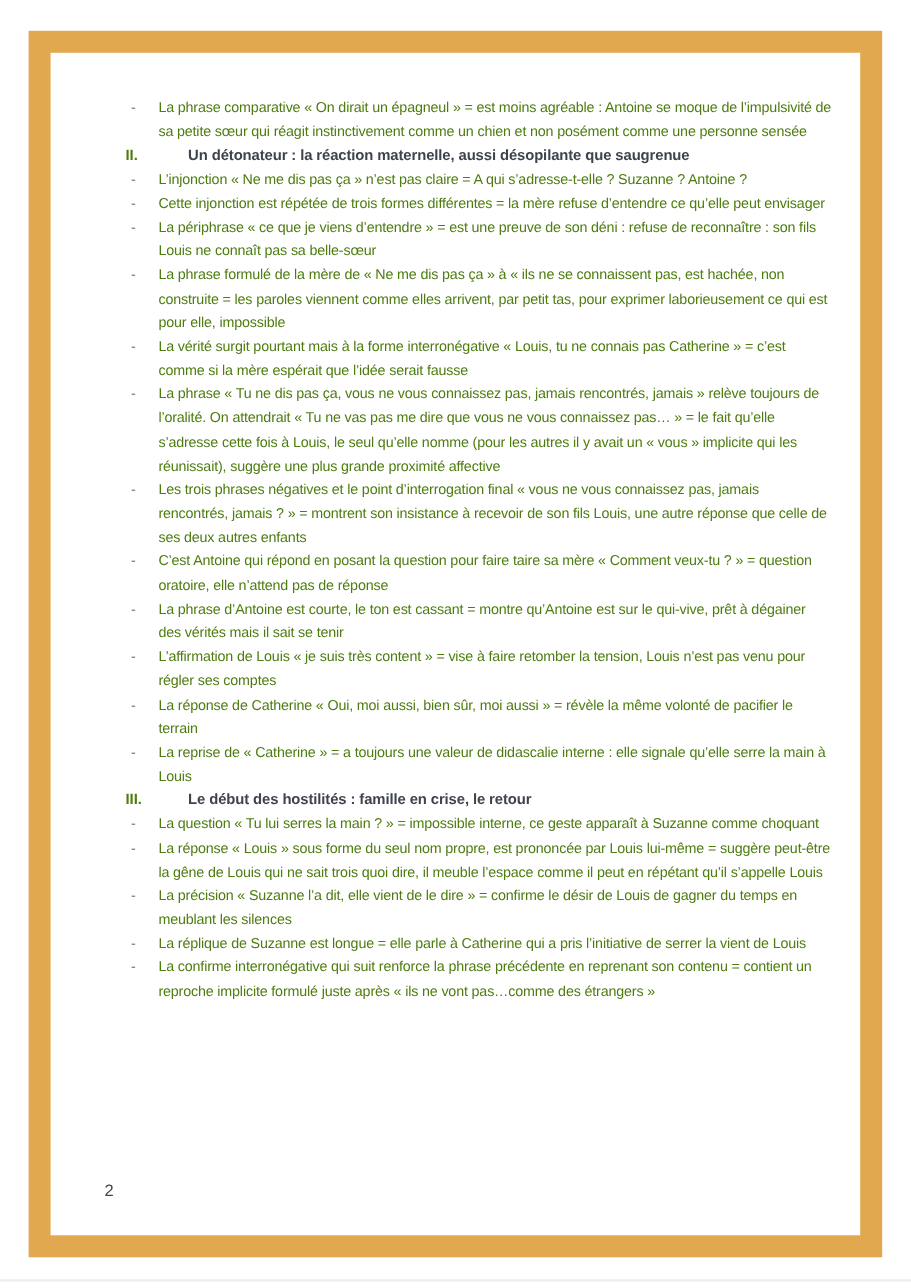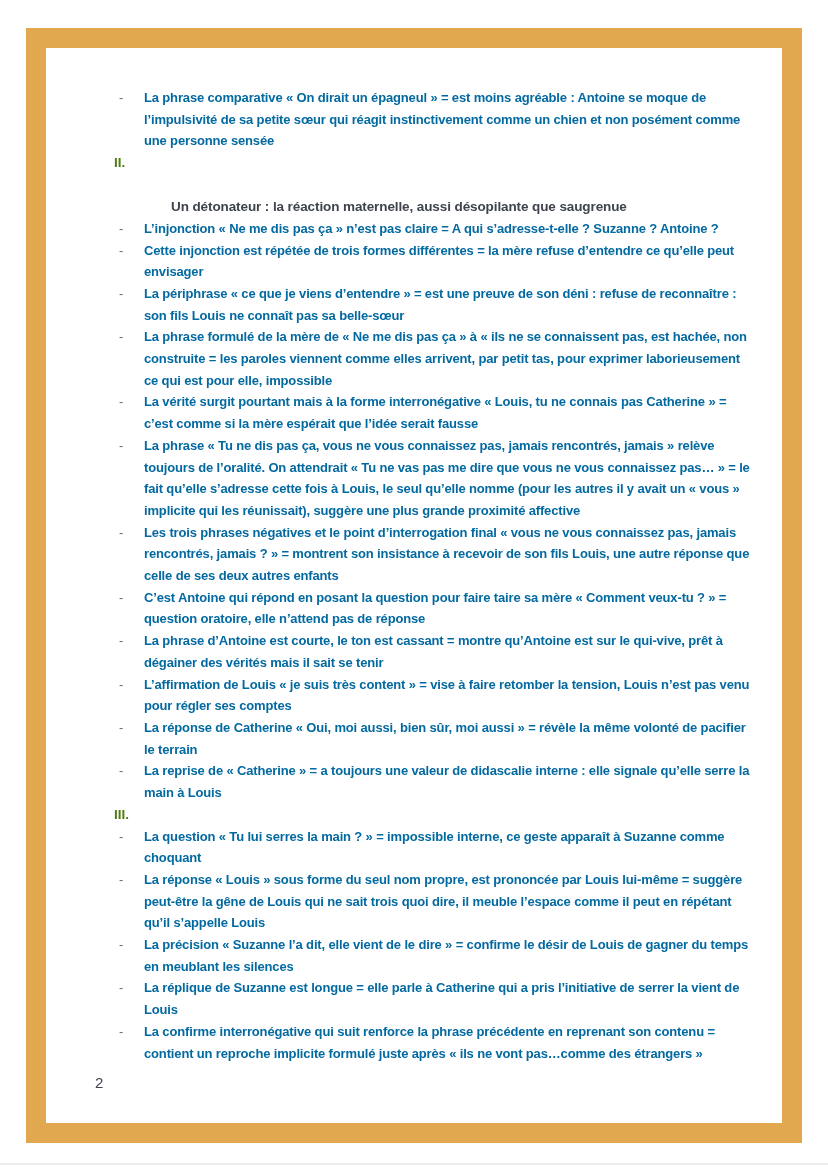--- a/index.html
+++ b/index.html
@@ -17,30 +17,30 @@
     position:absolute;left:0;top:39px;width:100%;
   }
   .row{display:flex;margin:0;}
   .row.bullet{margin-left:73px;}
   .row.bullet .dash{
     width:25px;flex-shrink:0;
     color:#686D77;font-size:13px;line-height:21.7px;
   }
   .row.bullet .txt{
     width:612px;flex-shrink:0;
-    color:#0369a1;font-size:13px;line-height:21.7px;letter-spacing:-0.15px;font-weight:bold;
+    color:#4d7c0f;font-size:13px;line-height:21.7px;letter-spacing:-0.15px;
   }
   .row.heading{margin-left:68px;}
   .row.heading .num{
     width:57px;flex-shrink:0;
     color:#4d7c0f;font-weight:bold;font-size:13.5px;line-height:21.7px;
   }
   .row.heading .txt{
     width:600px;
-    color:#3E434D;font-weight:bold;font-size:13.5px;line-height:21.7px;letter-spacing:-0.1px;margin-top:44px;
+    color:#3E434D;font-weight:bold;font-size:13.5px;line-height:21.7px;letter-spacing:-0.1px;
   }
   .page-number{
     position:absolute;left:49px;top:1026px;
     color:#40454E;font-size:15px;line-height:18px;
   }
   .bottom-line{
     position:absolute;left:0;top:1163px;width:828px;height:2px;
     background:#ececec;
   }
 </style>
@@ -115,20 +115,21 @@
       <span class="txt">La réponse de Catherine « Oui, moi aussi, bien sûr, moi aussi » = révèle la même volonté de pacifier le terrain</span>
     </div>
 
     <div class="row bullet">
       <span class="dash">-</span>
       <span class="txt">La reprise de « Catherine » = a toujours une valeur de didascalie interne : elle signale qu’elle serre la main à Louis</span>
     </div>
 
     <div class="row heading">
       <span class="num">III.</span>
+      <span class="txt">Le début des hostilités : famille en crise, le retour</span>
     </div>
 
     <div class="row bullet">
       <span class="dash">-</span>
       <span class="txt">La question « Tu lui serres la main ? » = impossible interne, ce geste apparaît à Suzanne comme choquant</span>
     </div>
 
     <div class="row bullet">
       <span class="dash">-</span>
       <span class="txt">La réponse « Louis » sous forme du seul nom propre, est prononcée par Louis lui-même = suggère peut-être la gêne de Louis qui ne sait trois quoi dire, il meuble l’espace comme il peut en répétant qu’il s’appelle Louis</span>

